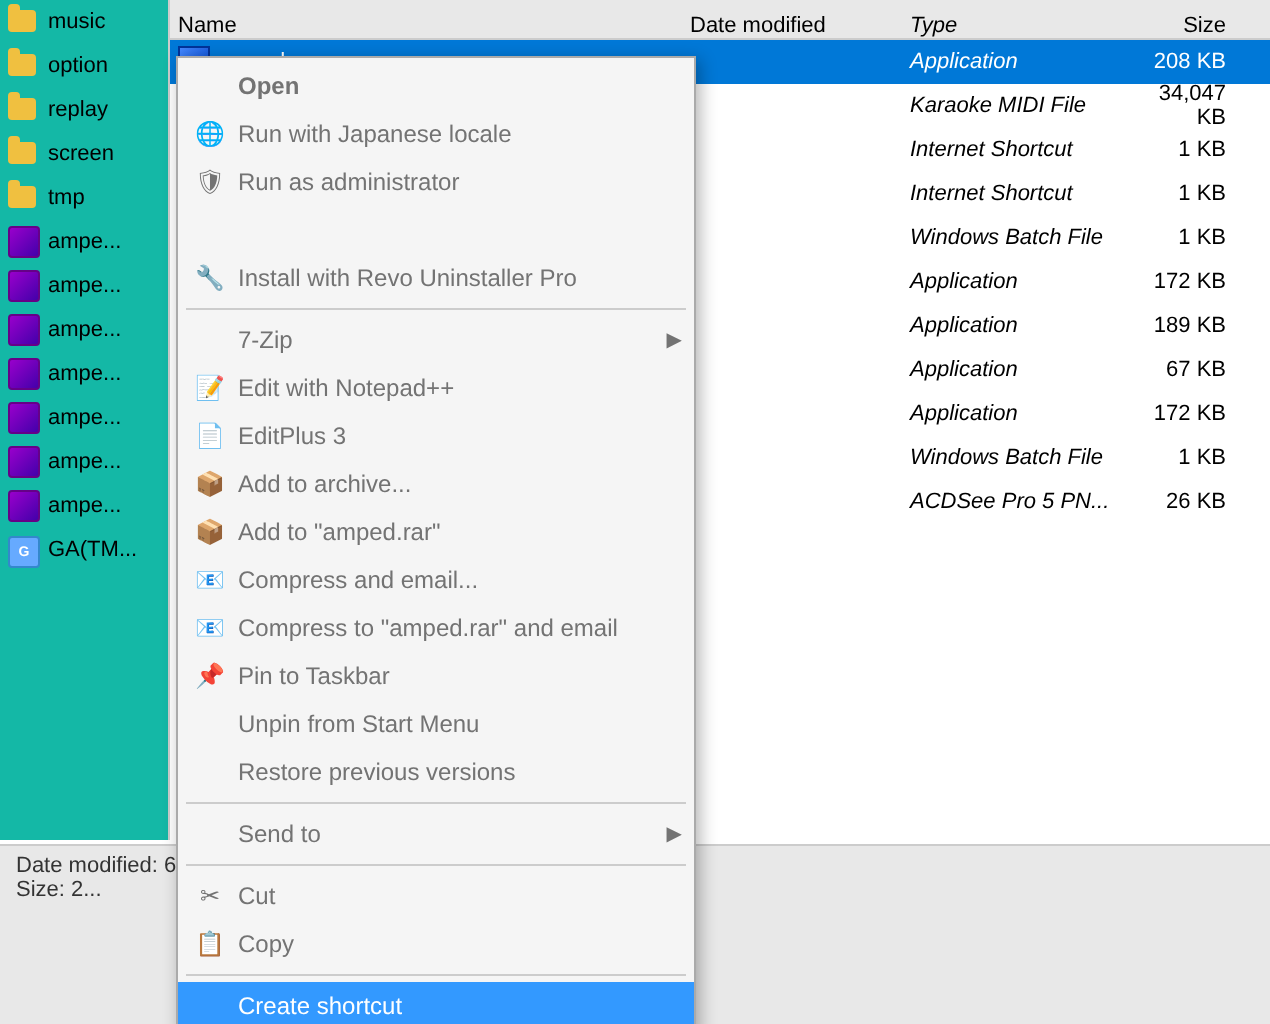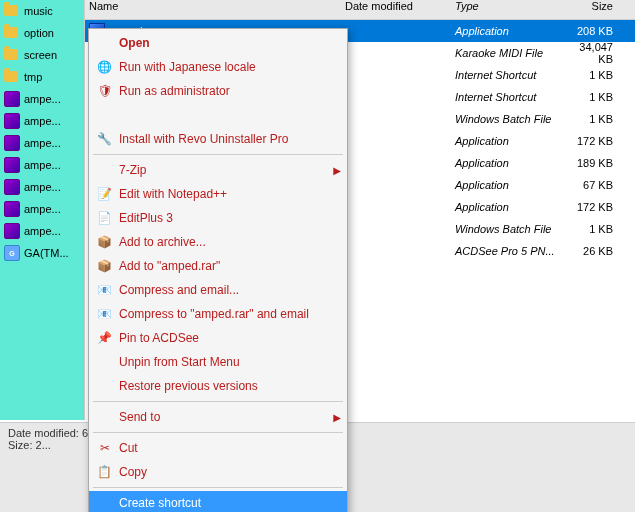--- a/index.html
+++ b/index.html
@@ -21,21 +21,21 @@
       height: 512px;
       background: #ffffff;
     }
 
     
     .left-panel {
       position: absolute;
       top: 0; left: 0;
       width: 85px;
       height: 420px;
-      background: #5eead4;
+      background: #14b8a6;
       border-right: 1px solid #ccc;
       overflow: hidden;
     }
 
     .folder-item {
       display: flex;
       align-items: center;
       padding: 2px 4px;
       height: 22px;
       cursor: default;
@@ -65,21 +65,21 @@
       width: 550px;
       height: 420px;
       background: #ffffff;
     }
 
     .file-list-header {
       display: flex;
       background: #e8e8e8;
       border-bottom: 1px solid #ccc;
       height: 20px;
-      align-items: flex-start;
+      align-items: flex-end;
     }
 
     .col-name { width: 240px; padding-left: 4px; font-size: 11px; }
     .col-date { width: 130px; font-size: 11px; padding-left: 20px; }
     .col-type { width: 120px; font-size: 11px; font-style: italic; }
     .col-size { width: 60px; font-size: 11px; text-align: right; padding-right: 22px; }
 
     .file-row {
       display: flex;
       align-items: center;
@@ -131,21 +131,21 @@
       z-index: 100;
       padding: 2px 0;
     }
 
     .menu-item {
       display: flex;
       align-items: center;
       padding: 4px 20px 4px 8px;
       cursor: pointer;
       font-size: 12px;
-      color: #b91c1c;
+      color: #737373;
       min-height: 22px;
       position: relative;
     }
 
     .menu-item.highlighted {
       background: #3399ff;
       color: white;
     }
 
     .menu-item .item-icon {
@@ -279,20 +279,24 @@
   <div class="folder-item">
     <span class="folder-icon"><span class="icon-folder"></span></span>
     <span class="folder-label">music</span>
   </div>
   <div class="folder-item">
     <span class="folder-icon"><span class="icon-folder"></span></span>
     <span class="folder-label">option</span>
   </div>
   <div class="folder-item">
     <span class="folder-icon"><span class="icon-folder"></span></span>
+    <span class="folder-label">replay</span>
+  </div>
+  <div class="folder-item">
+    <span class="folder-icon"><span class="icon-folder"></span></span>
     <span class="folder-label">screen</span>
   </div>
   <div class="folder-item">
     <span class="folder-icon"><span class="icon-folder"></span></span>
     <span class="folder-label">tmp</span>
   </div>
 
   <div class="folder-item">
     <span class="folder-icon"><span class="icon-amped"></span></span>
     <span class="folder-label">ampe...</span>
@@ -510,21 +514,21 @@
     <span>Compress and email...</span>
   </div>
 
   <div class="menu-item">
     <span class="item-icon">📧</span>
     <span>Compress to "amped.rar" and email</span>
   </div>
 
   <div class="menu-item">
     <span class="item-icon">📌</span>
-    <span>Pin to ACDSee</span>
+    <span>Pin to Taskbar</span>
   </div>
 
   <div class="menu-item">
     <span class="item-icon"></span>
     <span>Unpin from Start Menu</span>
   </div>
 
   <div class="menu-item">
     <span class="item-icon"></span>
     <span>Restore previous versions</span>

